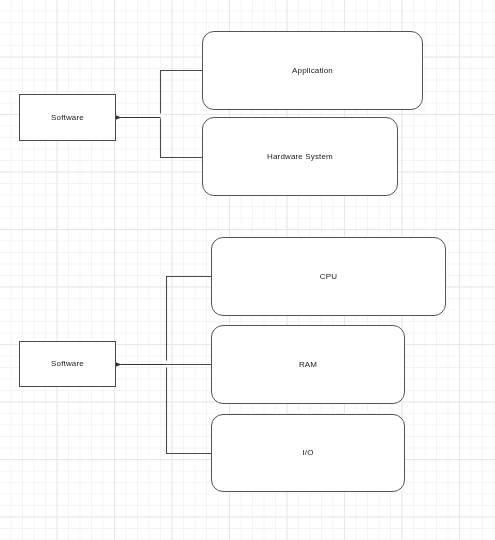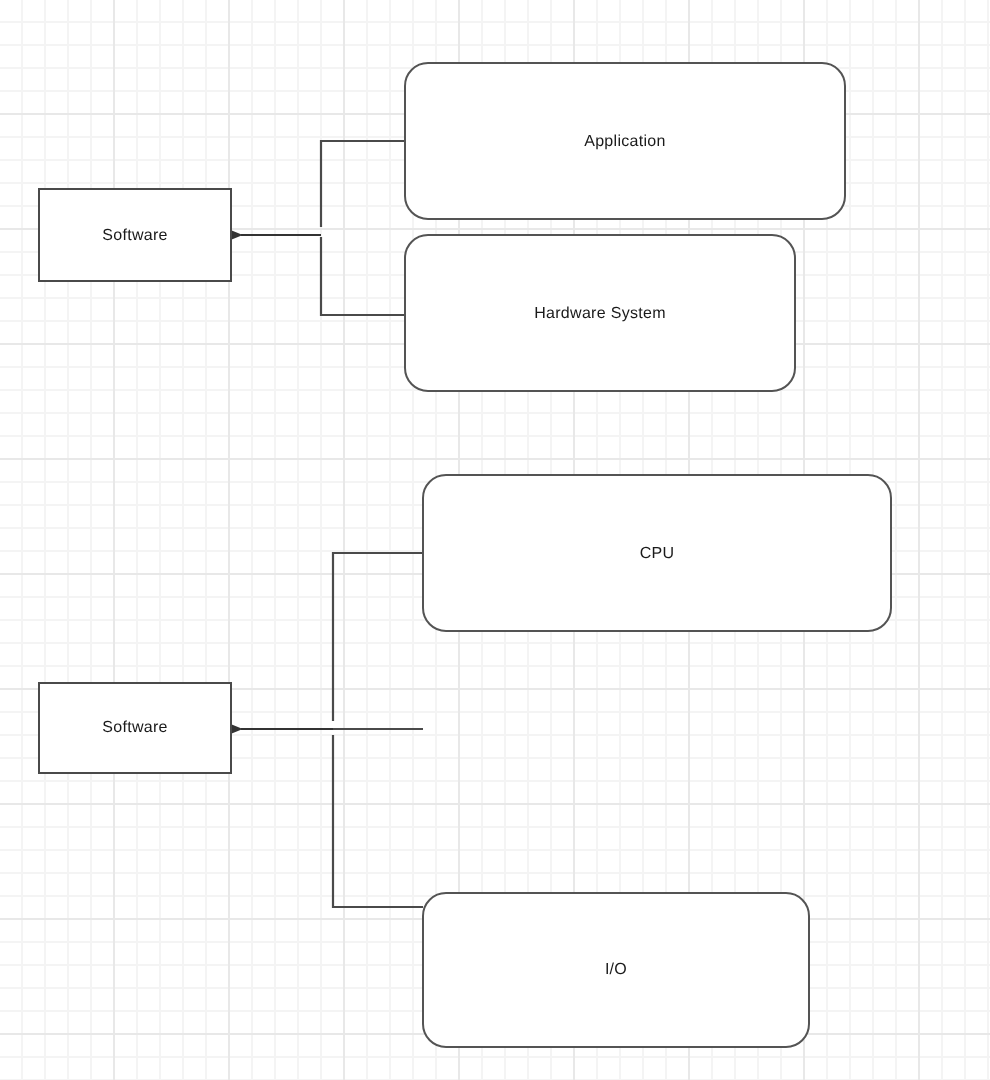--- a/index.html
+++ b/index.html
@@ -112,18 +112,21 @@
   </div>
 
   <div class="node plain" style="left:19px; top:341px; width:97px; height:46px;">
     <span class="node-label">Software</span>
   </div>
 
   <div class="node rounded" style="left:211px; top:237px; width:235px; height:79px;">
     <span class="node-label">CPU</span>
   </div>
 
+  <div class="node rounded" style="left:211px; top:325px; width:194px; height:79px;">
+    <span class="node-label">RAM</span>
+  </div>
 
-  <div class="node rounded" style="left:211px; top:414px; width:194px; height:78px;margin-top:32px;">
+  <div class="node rounded" style="left:211px; top:414px; width:194px; height:78px;">
     <span class="node-label">I/O</span>
   </div>
 
 </div>
 
 </body></html>

